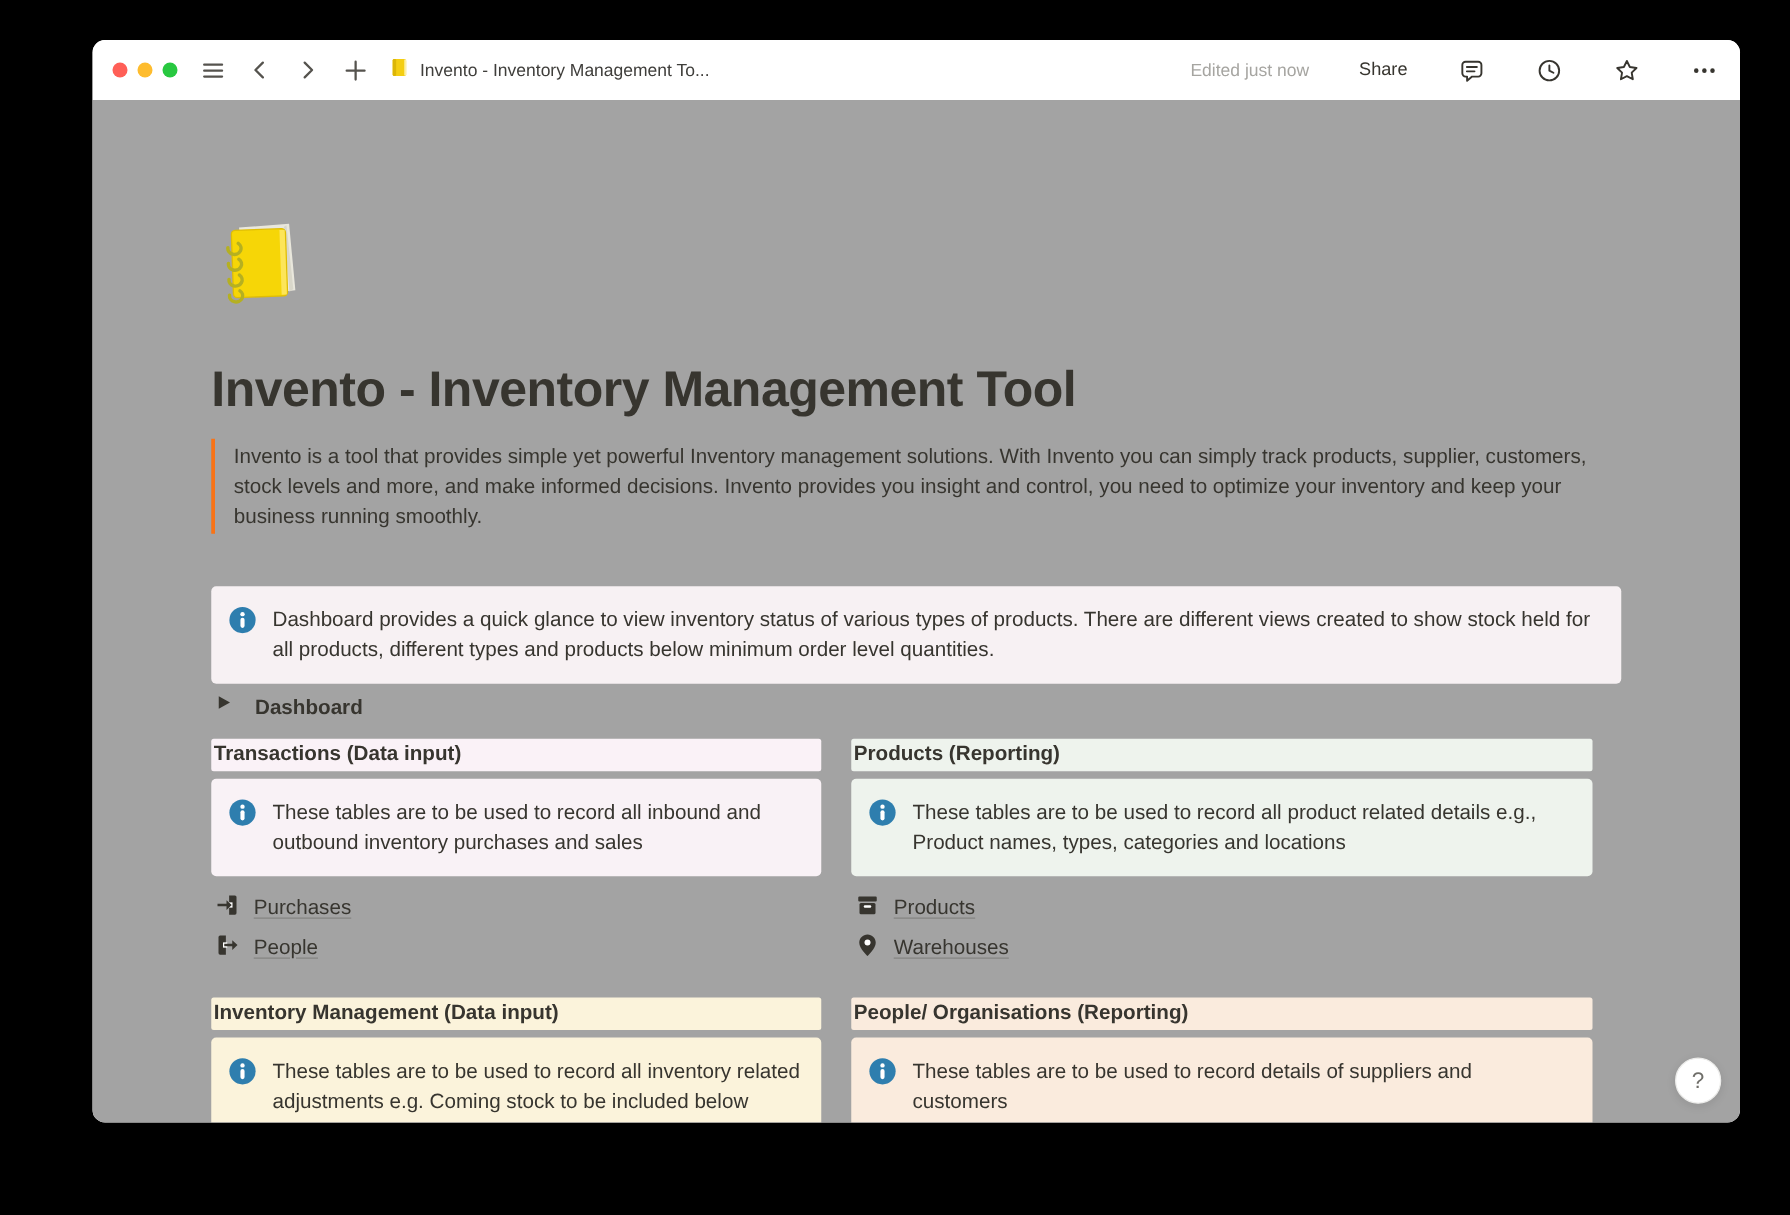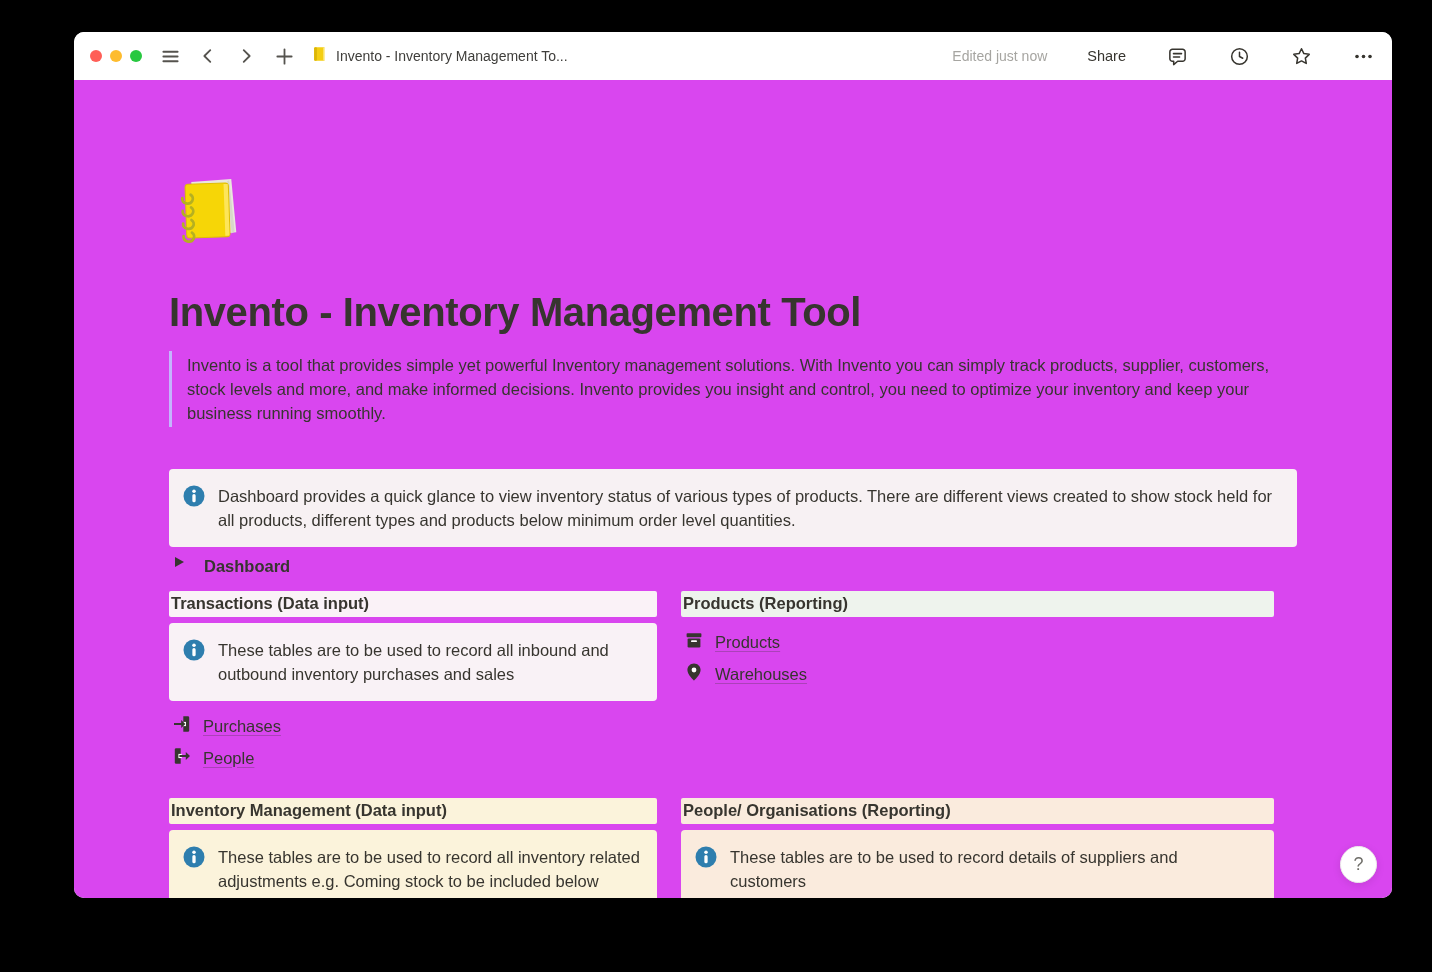--- a/index.html
+++ b/index.html
@@ -18,27 +18,27 @@
   .navgroup .ibtn { display:flex; align-items:center; justify-content:center; width:24px; height:24px; cursor:pointer; }
   .tab { display:flex; align-items:center; gap:8px; margin-left:14px; }
   .tab-title { font-size:14px; color:#3f3e3b; }
   .tb-spacer { flex:1; }
   .tb-right { display:flex; align-items:center; gap:40px; }
   .edited { font-size:14px; color:#a6a5a1; }
   .share { font-size:14.5px; color:#37352f; cursor:pointer; }
   .tb-icon { width:22px; height:22px; display:flex; align-items:center; justify-content:center; color:#37352f; cursor:pointer; }
 
   
-  .scrollarea { position:relative; height:818px; overflow:hidden; background:#d946ef; }
+  .scrollarea { position:relative; height:818px; overflow:hidden; background:#a3a3a3; }
   .content { width:1128px; margin:0 auto; padding-top:92px; color:#37352f; }
 
   .page-emoji { width:76px; height:76px; cursor:pointer; }
   .page-title { margin-top:42px; font-size:40px; font-weight:700; letter-spacing:-.4px; color:#37352f; }
 
-  .quote { margin-top:16px; border-left:3px solid #c4b5fd; padding:2px 0 2px 15px;
+  .quote { margin-top:16px; border-left:3px solid #f97316; padding:2px 0 2px 15px;
            font-size:16.5px; line-height:24px; color:#37352f; }
 
   .callout { display:flex; gap:13px; border-radius:4px; padding:15px 16px 15px 14px;
              font-size:16.5px; line-height:24px; color:#37352f; }
   .callout .ci { flex:0 0 auto; margin-top:1px; }
   .callout.topnote { margin-top:42px; background:#f7f1f3; }
 
   .toggle-row { margin-top:10px; height:30px; display:flex; align-items:flex-start; gap:20px;
                 padding-left:6px; cursor:pointer; }
   .tri { width:0; height:0; border-left:9px solid #37352f; border-top:5.5px solid transparent;
@@ -216,20 +216,30 @@
               </span>
               <span class="link-label">People</span>
             </div>
           </div>
         </div>
 
         <div>
           <div class="sec-head bg-green">
             <span>Products (Reporting)</span>
           </div>
+          <div class="callout sec-callout bg-green">
+            <span class="ci">
+              <svg width="22" height="22" viewBox="0 0 22 22">
+                  <circle cx="11" cy="11" r="10.5" fill="#2e7eae"></circle>
+                  <circle cx="11" cy="6.3" r="1.75" fill="#fff"></circle>
+                  <rect x="9.35" y="9.1" width="3.3" height="8.2" rx="1.65" fill="#fff"></rect>
+                </svg>
+            </span>
+            <span>These tables are to be used to record all product related details e.g., Product names, types, categories and locations</span>
+          </div>
           <div class="links">
             <div class="link-row">
               <span>
                 <svg width="20" height="20" viewBox="0 0 20 20">
                   <rect x="2.6" y="3.2" width="14.8" height="4" rx="0.9" fill="#37352f"></rect>
                   <rect x="3.6" y="8.4" width="12.8" height="9" rx="1.2" fill="#37352f"></rect>
                   <rect x="7" y="10.2" width="6" height="1.9" rx="0.95" fill="#fff"></rect>
                 </svg>
               </span>
               <span class="link-label">Products</span>

